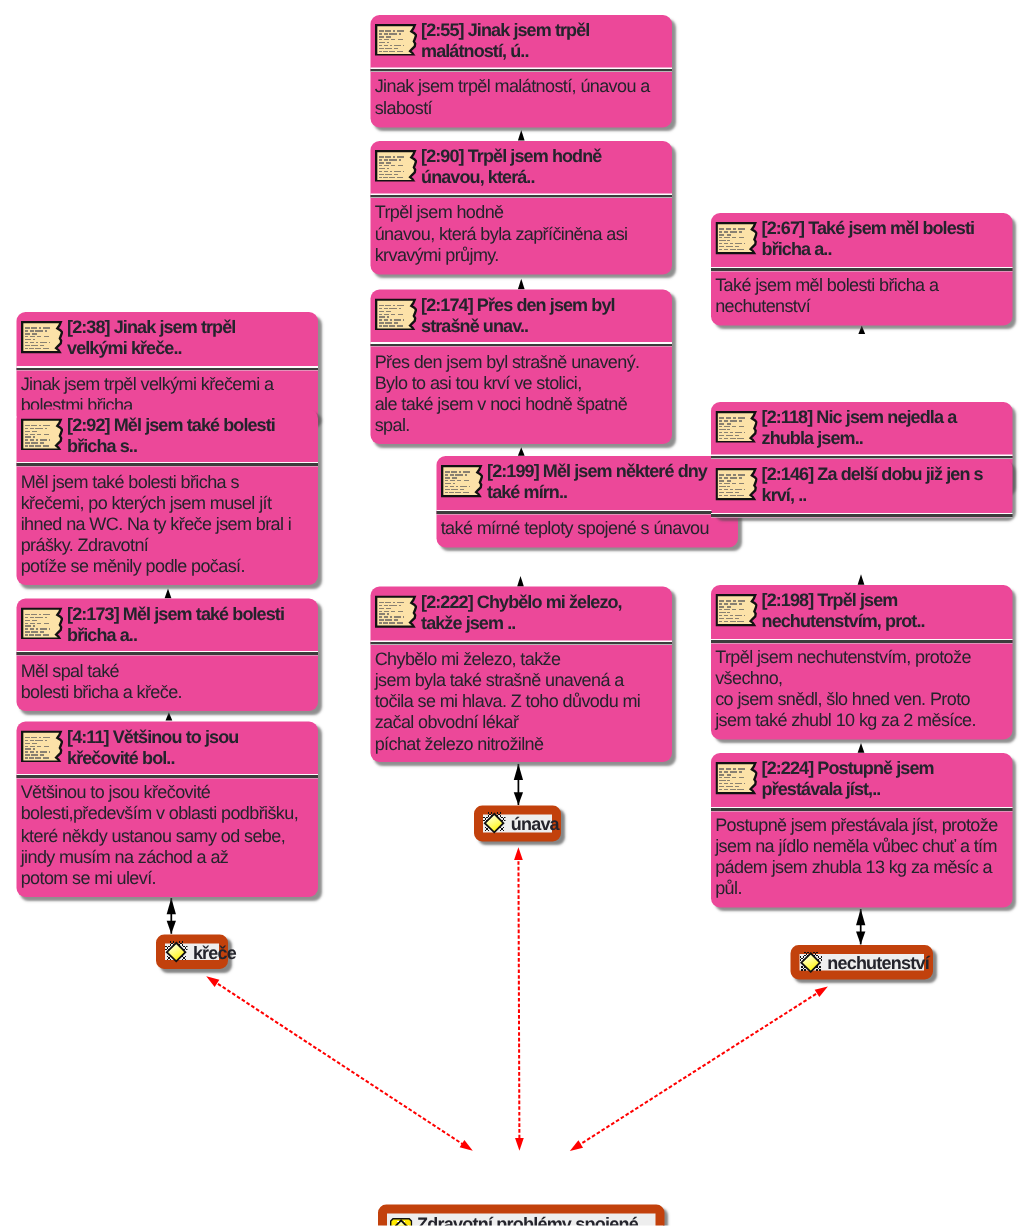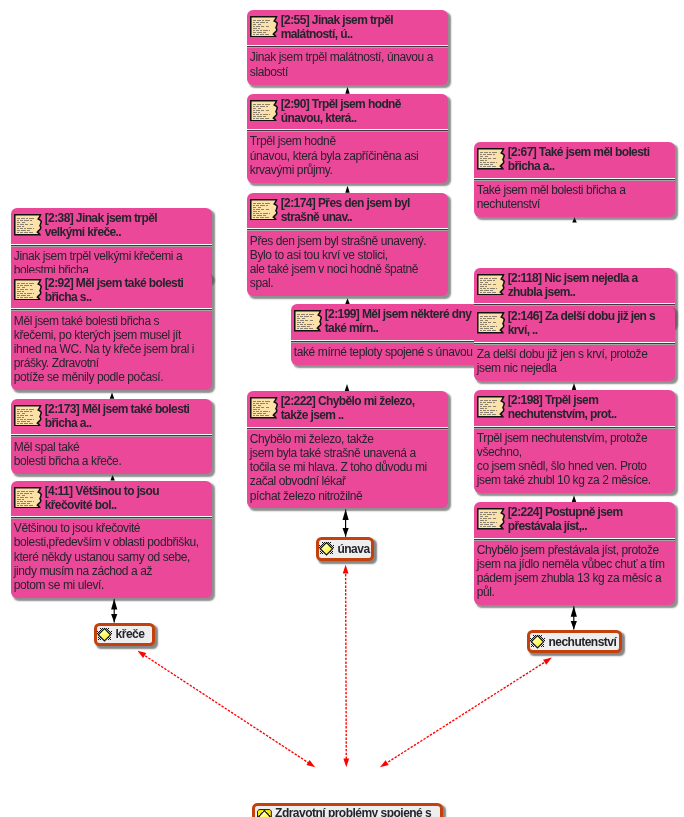--- a/index.html
+++ b/index.html
@@ -18,21 +18,21 @@
   .seg-head::after{content:"";position:absolute;left:0;right:0;bottom:0;height:3px;
             background:linear-gradient(to bottom,#fdfdfd 0,#fdfdfd 1px,#3c3c3c 1px,#3c3c3c 2.45px,#a0a0a0 2.45px,#dcdcdc 3px);}
   .seg-icon{position:absolute;left:3.8px;top:6.1px;width:28.2px;height:21.5px;}
   .seg-title{font-size:12px;font-weight:bold;line-height:14.2px;
              letter-spacing:-0.6px;margin-left:32.2px;max-width:151px;}
   .seg-body{padding:2.1px 4px 5.7px 3.3px;font-size:12px;line-height:14.2px;
             letter-spacing:-0.4px;}
 
   
   .code{position:absolute;box-sizing:border-box;display:flex;align-items:center;
-        background:#eeeeee;border:3px solid #c2410c;border-radius:5.5px;z-index:2;
+        background:#eeeeee;border:6px solid #c2410c;border-radius:5.5px;z-index:2;
         box-shadow:2.5px 2.5px 1.6px -0.3px rgba(75,75,75,0.68);padding:0 6px 0 0.3px;}
   .code-icon{flex:0 0 auto;width:15px;height:16px;margin-right:3.3px;}
     .code.multi{align-items:flex-start;padding-left:2.4px;}
   .code.multi .code-icon{margin-top:2.9px;margin-right:3.1px;}
   .code-label{font-size:12px;font-weight:bold;line-height:14.2px;letter-spacing:-0.52px;}
 </style>
 </head>
 <body>
 
 <div class="canvas">
@@ -569,24 +569,20 @@
             <rect x="6.74" y="16.0" width="4.91" height="1.0"></rect>
             <rect x="12.72" y="16.0" width="2.91" height="1.0"></rect>
             <rect x="2.60" y="18.0" width="1.99" height="1.0"></rect>
             <rect x="5.51" y="18.0" width="3.07" height="1.0"></rect>
             <rect x="9.66" y="18.0" width="3.99" height="1.0"></rect>
             <rect x="14.56" y="18.0" width="4.14" height="1.0"></rect>
           </g>
         </svg>
   <div class="seg-title">[2:146] Za delší dobu již jen s krví, ..</div>
  </div>
- <div class="seg-body">
-  <div>Za delší dobu již jen s krví, protože</div>
-  <div>jsem nic nejedla</div>
- </div>
 </div>
 <div class="seg" style="left:473.5px;top:390.0px;width:201.0px;">
  <div class="seg-head">
   <svg class="seg-icon" viewBox="0 0 28.2 21.5">
           <path d="M0.78 0.78 H26.5 L25.6 2.98 L24.2 4.98 L26.2 6.18 L27.4 7.48 L26.5 10.18 L25.9 11.58 L26.8 13.08 L26.5 14.98 L24.5 16.88 L23.4 18.08 L24.9 19.28 L25.8 20.72 H0.78 Z" fill="#fce2a8" stroke="#121212" stroke-width="1.55" stroke-linejoin="miter" stroke-linecap="square"></path>
           <g fill="#8a8171" shape-rendering="crispEdges">
             <rect x="2.60" y="4.0" width="3.07" height="1.0"></rect>
             <rect x="6.74" y="4.0" width="3.83" height="1.0"></rect>
             <rect x="11.80" y="4.0" width="1.84" height="1.0"></rect>
             <rect x="14.72" y="4.0" width="4.91" height="1.0"></rect>
@@ -656,27 +652,27 @@
             <rect x="12.72" y="16.0" width="2.91" height="1.0"></rect>
             <rect x="2.60" y="18.0" width="1.99" height="1.0"></rect>
             <rect x="5.51" y="18.0" width="3.07" height="1.0"></rect>
             <rect x="9.66" y="18.0" width="3.99" height="1.0"></rect>
             <rect x="14.56" y="18.0" width="4.14" height="1.0"></rect>
           </g>
         </svg>
   <div class="seg-title">[2:224] Postupně jsem přestávala jíst,..</div>
  </div>
  <div class="seg-body">
-  <div>Chybělo jsem přestávala jíst, protože</div>
+  <div>Postupně jsem přestávala jíst, protože</div>
   <div>jsem na jídlo neměla vůbec chuť a tím</div>
   <div>pádem jsem zhubla 13 kg za měsíc a</div>
   <div>půl.</div>
  </div>
 </div>
-<div class="code" style="left:94px;top:623.1px;width:61px;height:23.0px;">
+<div class="code" style="left:104px;top:623.1px;width:48px;height:23.0px;">
  <svg class="code-icon" viewBox="0 0 15 16">
         <defs>
           <linearGradient id="cg0" x1="0.1" y1="0.0" x2="0.65" y2="1.0">
             <stop offset="0" stop-color="#ffffff"></stop>
             <stop offset="0.40" stop-color="#ffff9a"></stop>
             <stop offset="1" stop-color="#fff200"></stop>
           </linearGradient>
           <linearGradient id="cg0b" x1="0" y1="0" x2="0.25" y2="1">
             <stop offset="0" stop-color="#fff000"></stop>
             <stop offset="0.5" stop-color="#ffe100"></stop>

